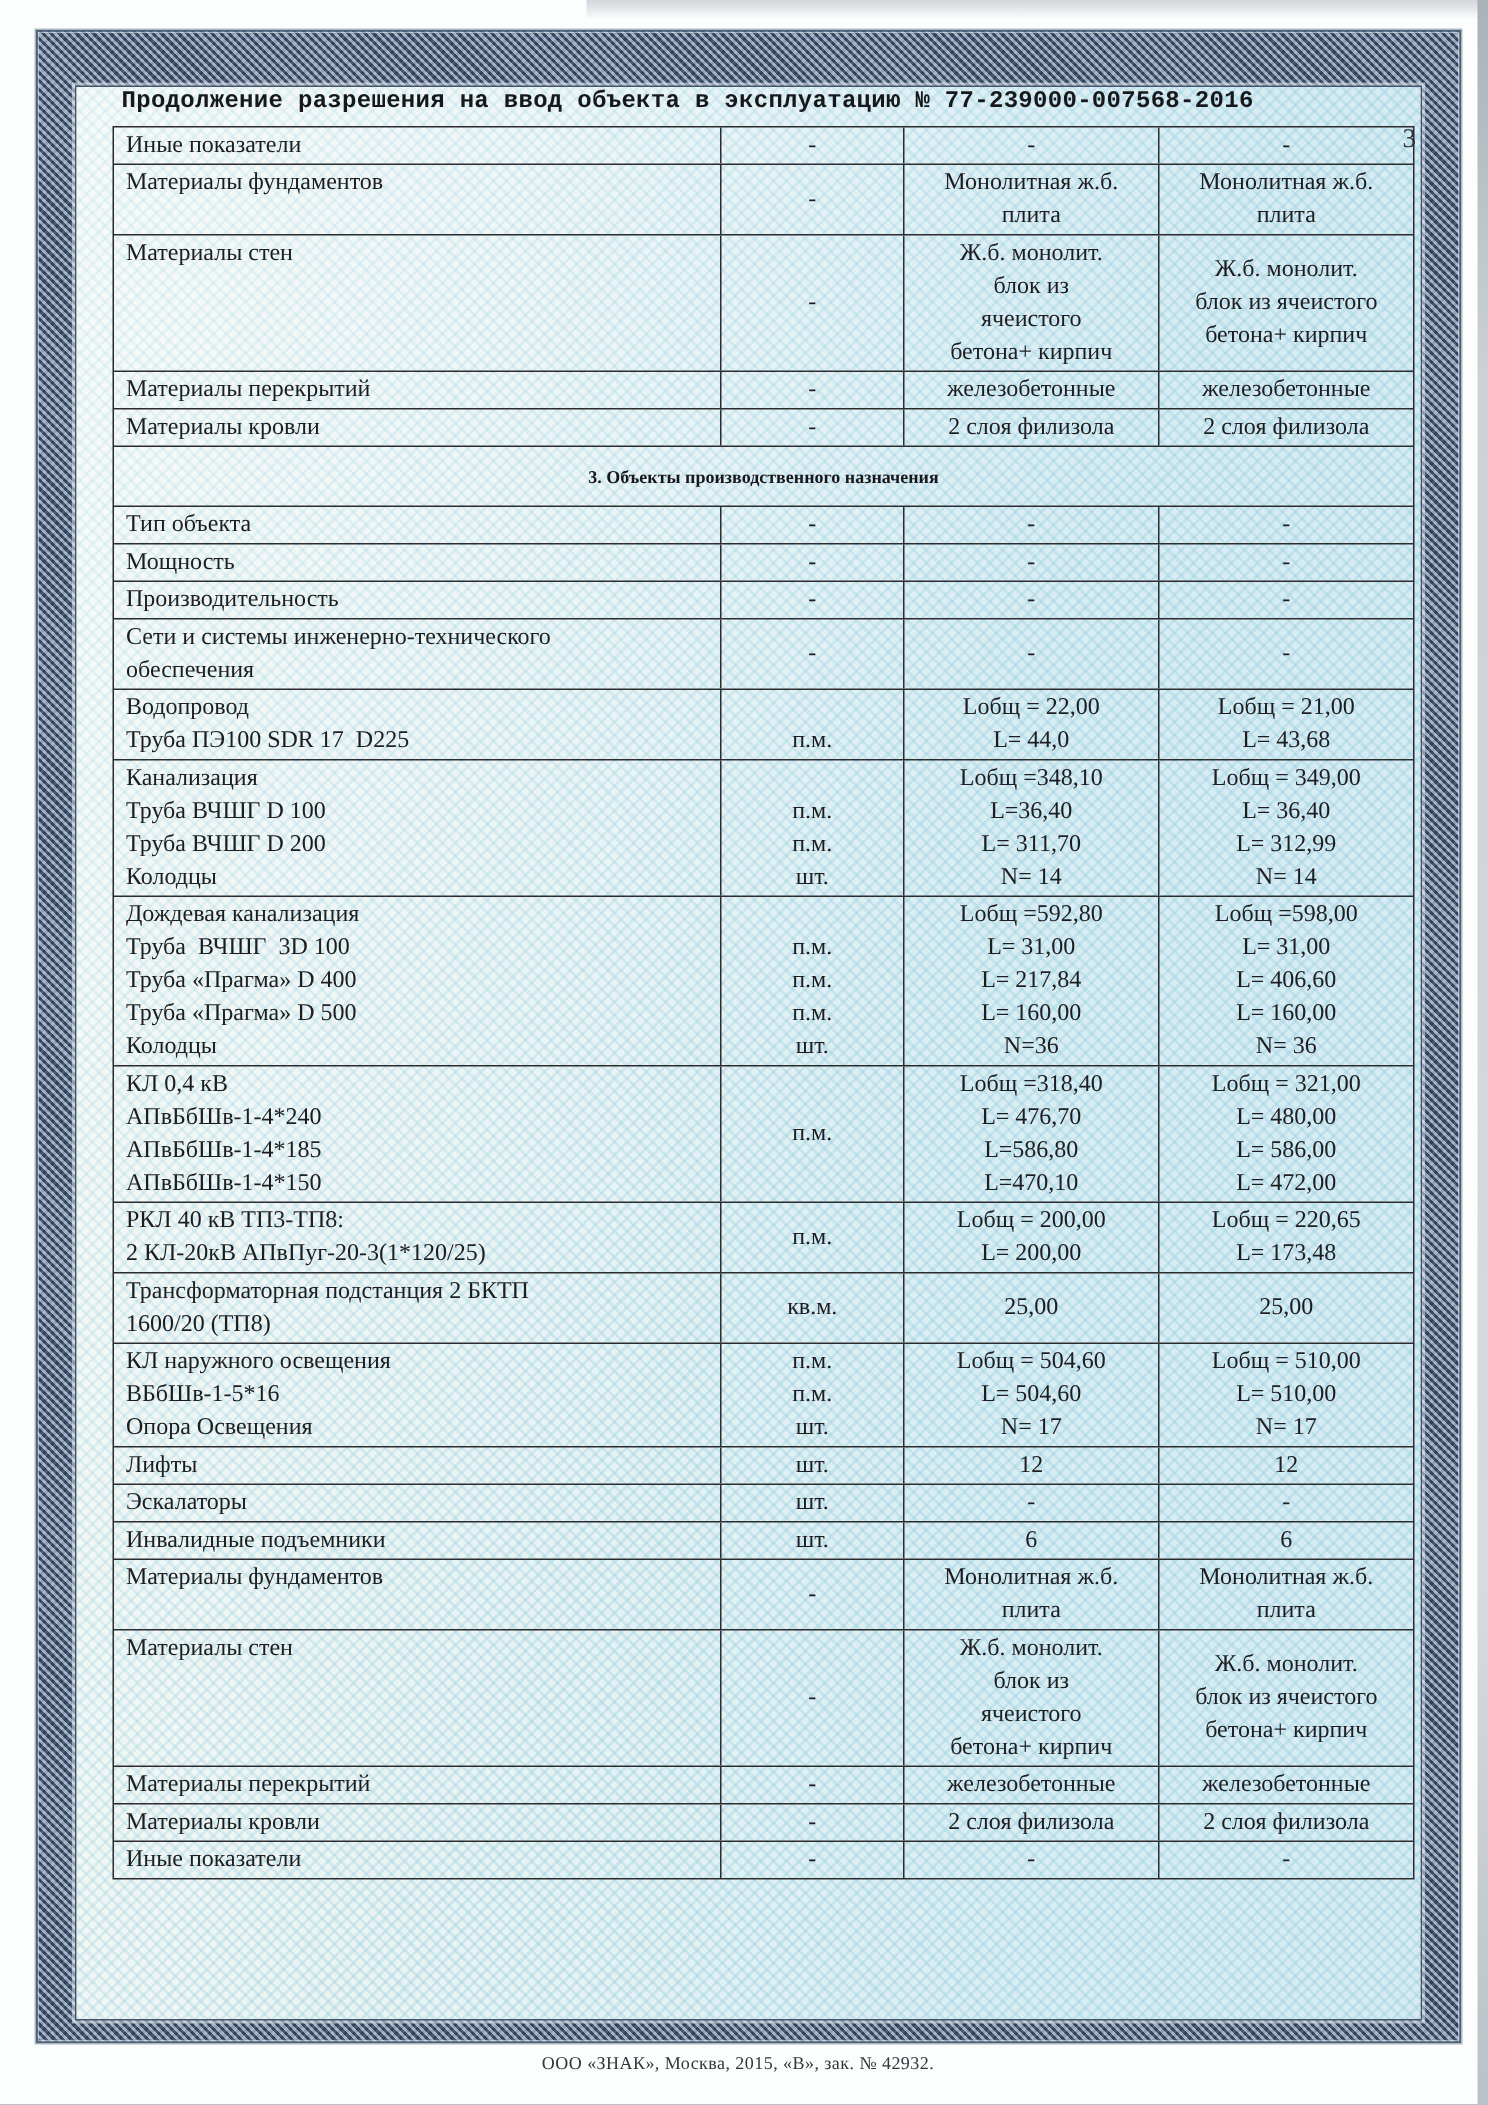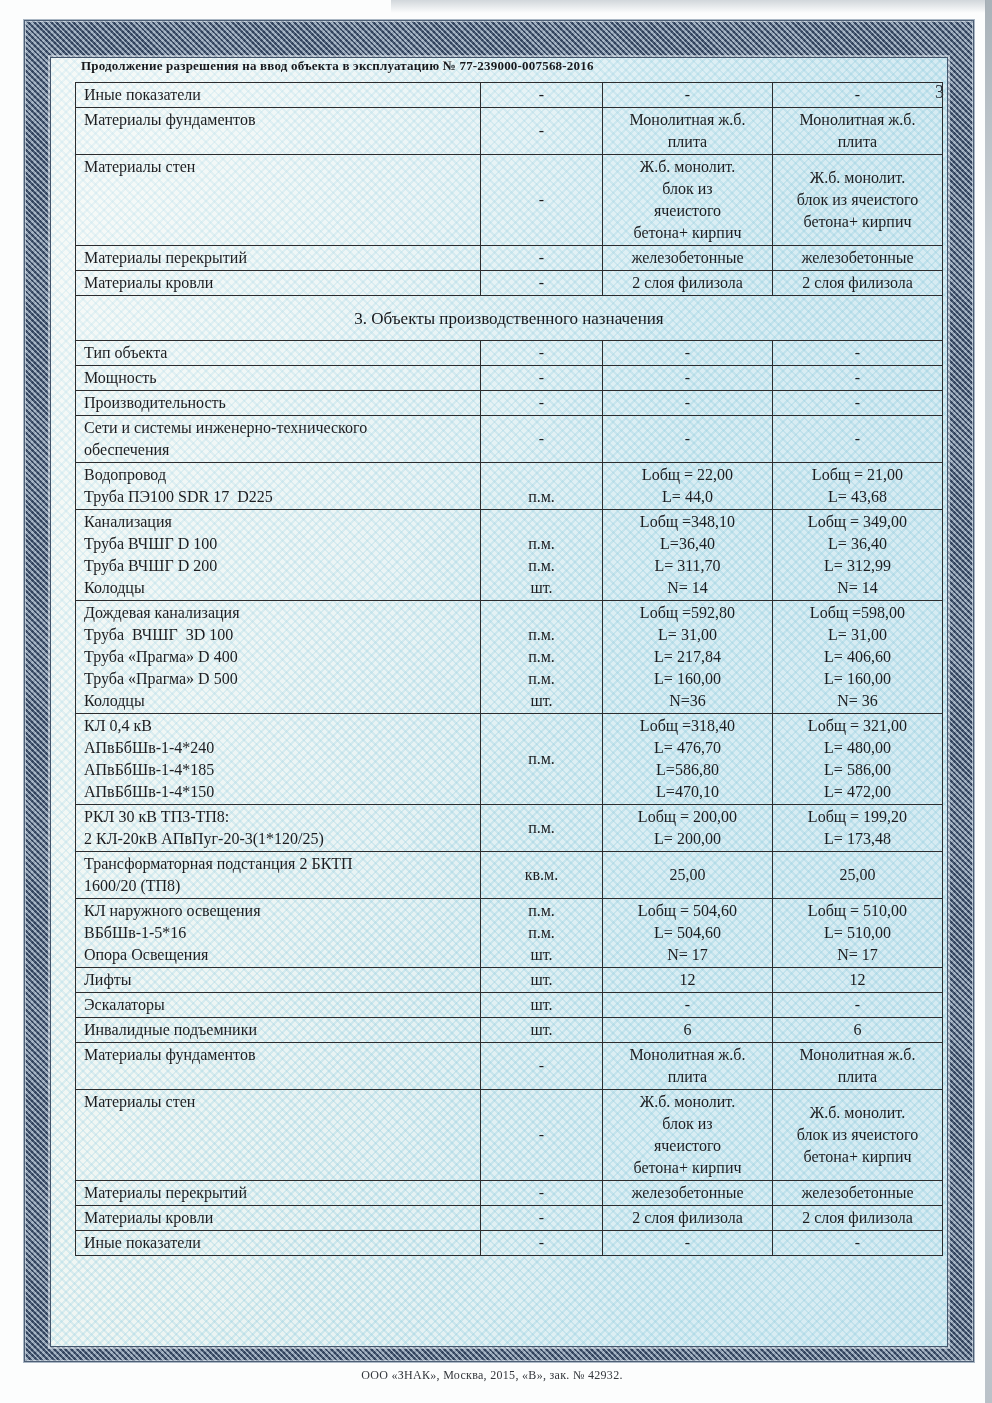--- a/index.html
+++ b/index.html
@@ -30,39 +30,39 @@
     background:
       repeating-linear-gradient(45deg, rgba(142,203,221,.30) 0 2px, rgba(255,255,255,0) 2px 6px),
       repeating-linear-gradient(135deg, rgba(142,203,221,.30) 0 2px, rgba(255,255,255,0) 2px 6px),
       linear-gradient(90deg,#eef5f1 0%,#e6f2f3 38%,#d9edf3 68%,#d6ebf2 100%);
     box-shadow:0 0 0 1px #43556c, 0 0 0 3px rgba(240,246,250,.5);
   }
   .paper::before{content:"";position:absolute;inset:0;pointer-events:none;
     background:linear-gradient(115deg, rgba(255,255,255,.45) 8%, rgba(255,255,255,0) 55%);}
   .content{position:relative;z-index:1;}
   .title{
-    margin:11px 44px 0 30px;font-size:13px;font-weight:bold;letter-spacing:.2px;
-    white-space:nowrap;color:#17181c;
+    margin:11px 44px 0 30px;font-size:16px;font-weight:bold;letter-spacing:.2px;
+    white-space:nowrap;color:#17181c;font-family:Liberation Mono, monospace;
   }
   .page-num{position:absolute;top:24px;right:3px;font-size:18px;color:#2a3038;z-index:1;}
   
   .dtable{
     margin:8px 0 0 24px;width:868px;box-sizing:border-box;
     border:1px solid var(--line,#2c2c2e);font-size:16px;
   }
   .trow{display:grid;grid-template-columns:404px 122px 170px 1fr;border-top:1px solid var(--line,#2c2c2e);}
   .trow:first-child,.section:first-child{border-top:none;}
   .cell{display:flex;flex-direction:column;box-sizing:border-box;padding:1px 3px;min-height:24px;}
   .cell + .cell{border-left:1px solid var(--line,#2c2c2e);}
   .lc{text-align:left;padding-left:8px;padding-right:6px;}
   .cc{text-align:center;}
   .ln{line-height:22px;white-space:pre;}
   .section{
-    border-top:1px solid var(--line,#2c2c2e);text-align:center;font-weight:normal;
-    font-size:17px;padding:13px 0 11px;color:#17181c;
+    border-top:1px solid var(--line,#2c2c2e);text-align:center;font-weight:bold;
+    font-size:12px;padding:13px 0 11px;color:#17181c;
   }
   .footer{
     position:absolute;left:0;top:1368px;width:984px;text-align:center;
     font-size:12px;color:#33363b;letter-spacing:.3px;
   }
 </style>
 </head>
 <body style="--frame-base: #72869d; --line: #2c2c2e; --text: #1d1d20;">
 
 <div class="scan-top"></div>
@@ -301,32 +301,32 @@
             </div>
             <div class="cell cc" style="justify-content: flex-start;">
               <div class="ln">Lобщ = 321,00</div>
               <div class="ln">L= 480,00</div>
               <div class="ln">L= 586,00</div>
               <div class="ln">L= 472,00</div>
             </div>
           </div>
           <div class="trow">
             <div class="cell lc" style="justify-content: flex-start;">
-              <div class="ln">РКЛ 30 кВ ТП3-ТП8:</div>
+              <div class="ln">РКЛ 40 кВ ТП3-ТП8:</div>
               <div class="ln">2 КЛ-20кВ АПвПуг-20-3(1*120/25)</div>
             </div>
             <div class="cell cc" style="justify-content: center;">
               <div class="ln">п.м.</div>
             </div>
             <div class="cell cc" style="justify-content: flex-start;">
               <div class="ln">Lобщ = 200,00</div>
               <div class="ln">L= 200,00</div>
             </div>
             <div class="cell cc" style="justify-content: flex-start;">
-              <div class="ln">Lобщ = 199,20</div>
+              <div class="ln">Lобщ = 220,65</div>
               <div class="ln">L= 173,48</div>
             </div>
           </div>
           <div class="trow">
             <div class="cell lc" style="justify-content: flex-start;">
               <div class="ln">Трансформаторная подстанция 2 БКТП</div>
               <div class="ln">1600/20 (ТП8)</div>
             </div>
             <div class="cell cc" style="justify-content: center;">
               <div class="ln">кв.м.</div>

